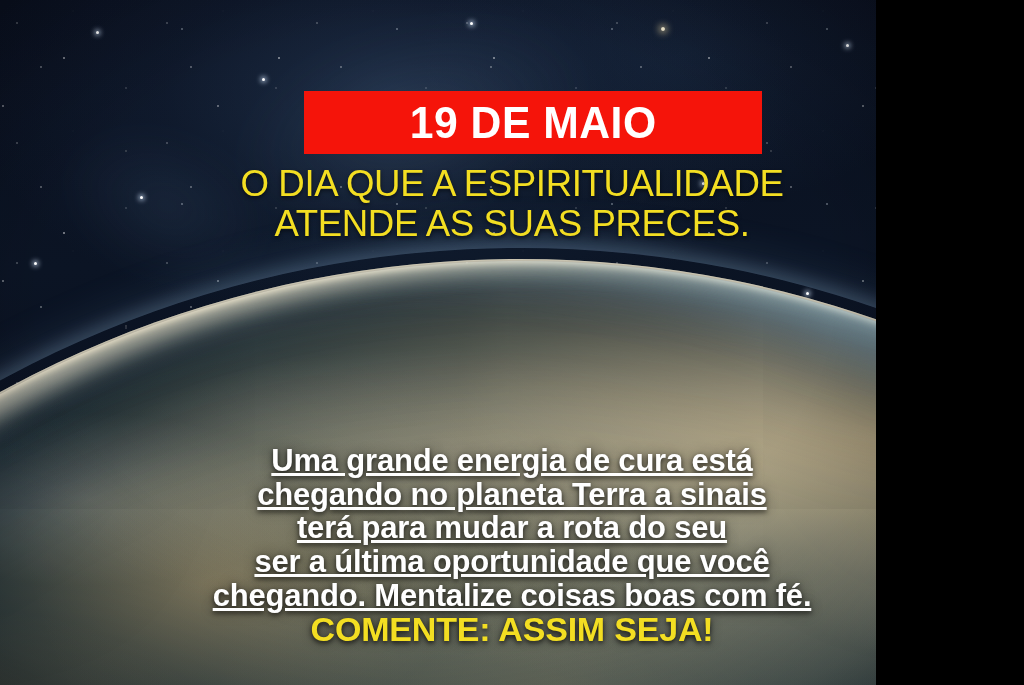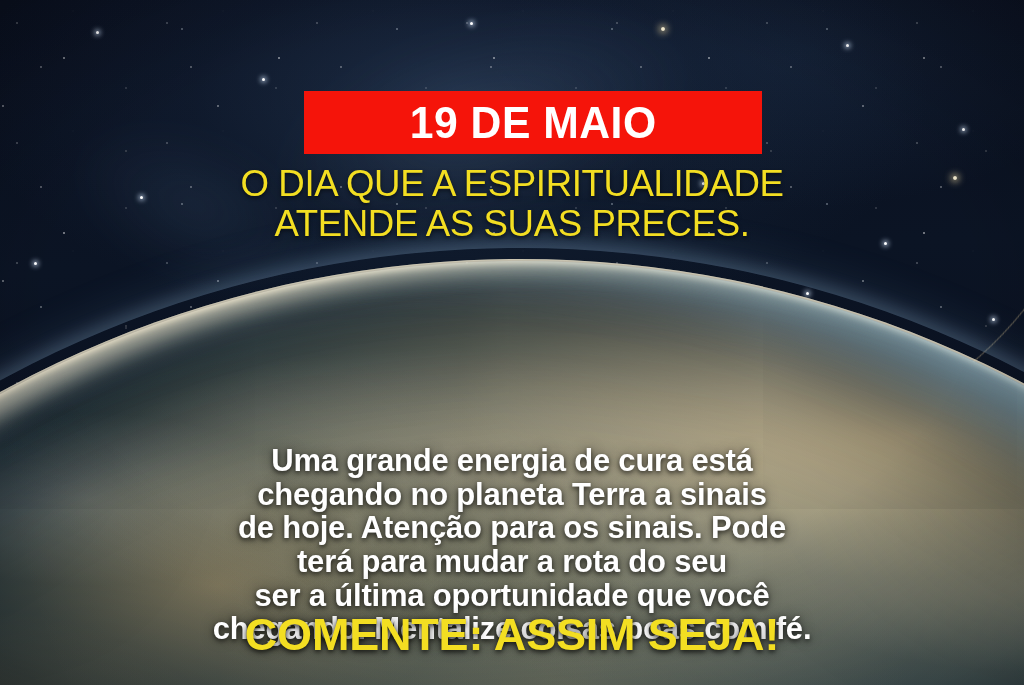--- a/index.html
+++ b/index.html
@@ -4,21 +4,21 @@
 <title>19 de Maio — Espiritualidade</title>
 <style>
   html, body {
     margin: 0;
     padding: 0;
     background: #000;
   }
 
   #poster {
     position: relative;
-    width: 1024px;
+    width: 876px;
     height: 685px;
     overflow: hidden;
     background: #1d4ed8;
     font-family: "Liberation Sans", sans-serif;
     -webkit-font-smoothing: antialiased;
   }
 
   
   .space-base {
     position: absolute;
@@ -312,31 +312,32 @@
     font-weight: bold;
     line-height: 1.085;
     letter-spacing: -0.2px;
     text-shadow:
       0 2px 5px rgba(0,0,0,0.70),
       0 0 14px rgba(0,0,0,0.45);
   }
   .body-copy .bc-line {
     display: block;
     white-space: nowrap;
+    text-decoration: underline;
   }
 
   
   .cta {
     position: absolute;
     left: 0;
     top: 612px;
     width: 1024px;
     text-align: center;
     color: #f3de22;
-    font-size: 45px;
+    font-size: 34px;
     font-weight: bold;
     letter-spacing: -0.2px;
     line-height: 1;
     white-space: nowrap;
     text-shadow:
       0 2px 5px rgba(0,0,0,0.72),
       0 0 12px rgba(0,0,0,0.45);
   }
 </style>
 </head>
@@ -387,21 +388,20 @@
     </div>
 
     <div class="headline">
       <span class="hl-line">O DIA QUE A ESPIRITUALIDADE</span>
       <span class="hl-line">ATENDE AS SUAS PRECES.</span>
     </div>
 
     <div class="body-copy">
       <span class="bc-line">Uma grande energia de cura está</span>
       <span class="bc-line">chegando no planeta Terra a sinais</span>
-      <span class="bc-line">de hoje. Atenção para os sinais. Pode</span>
       <span class="bc-line">terá para mudar a rota do seu</span>
       <span class="bc-line">ser a última oportunidade que você</span>
       <span class="bc-line">chegando. Mentalize coisas boas com fé.</span>
     </div>
 
     <div class="cta">COMENTE: ASSIM SEJA!</div>
 
   </div>
 </div>
 

